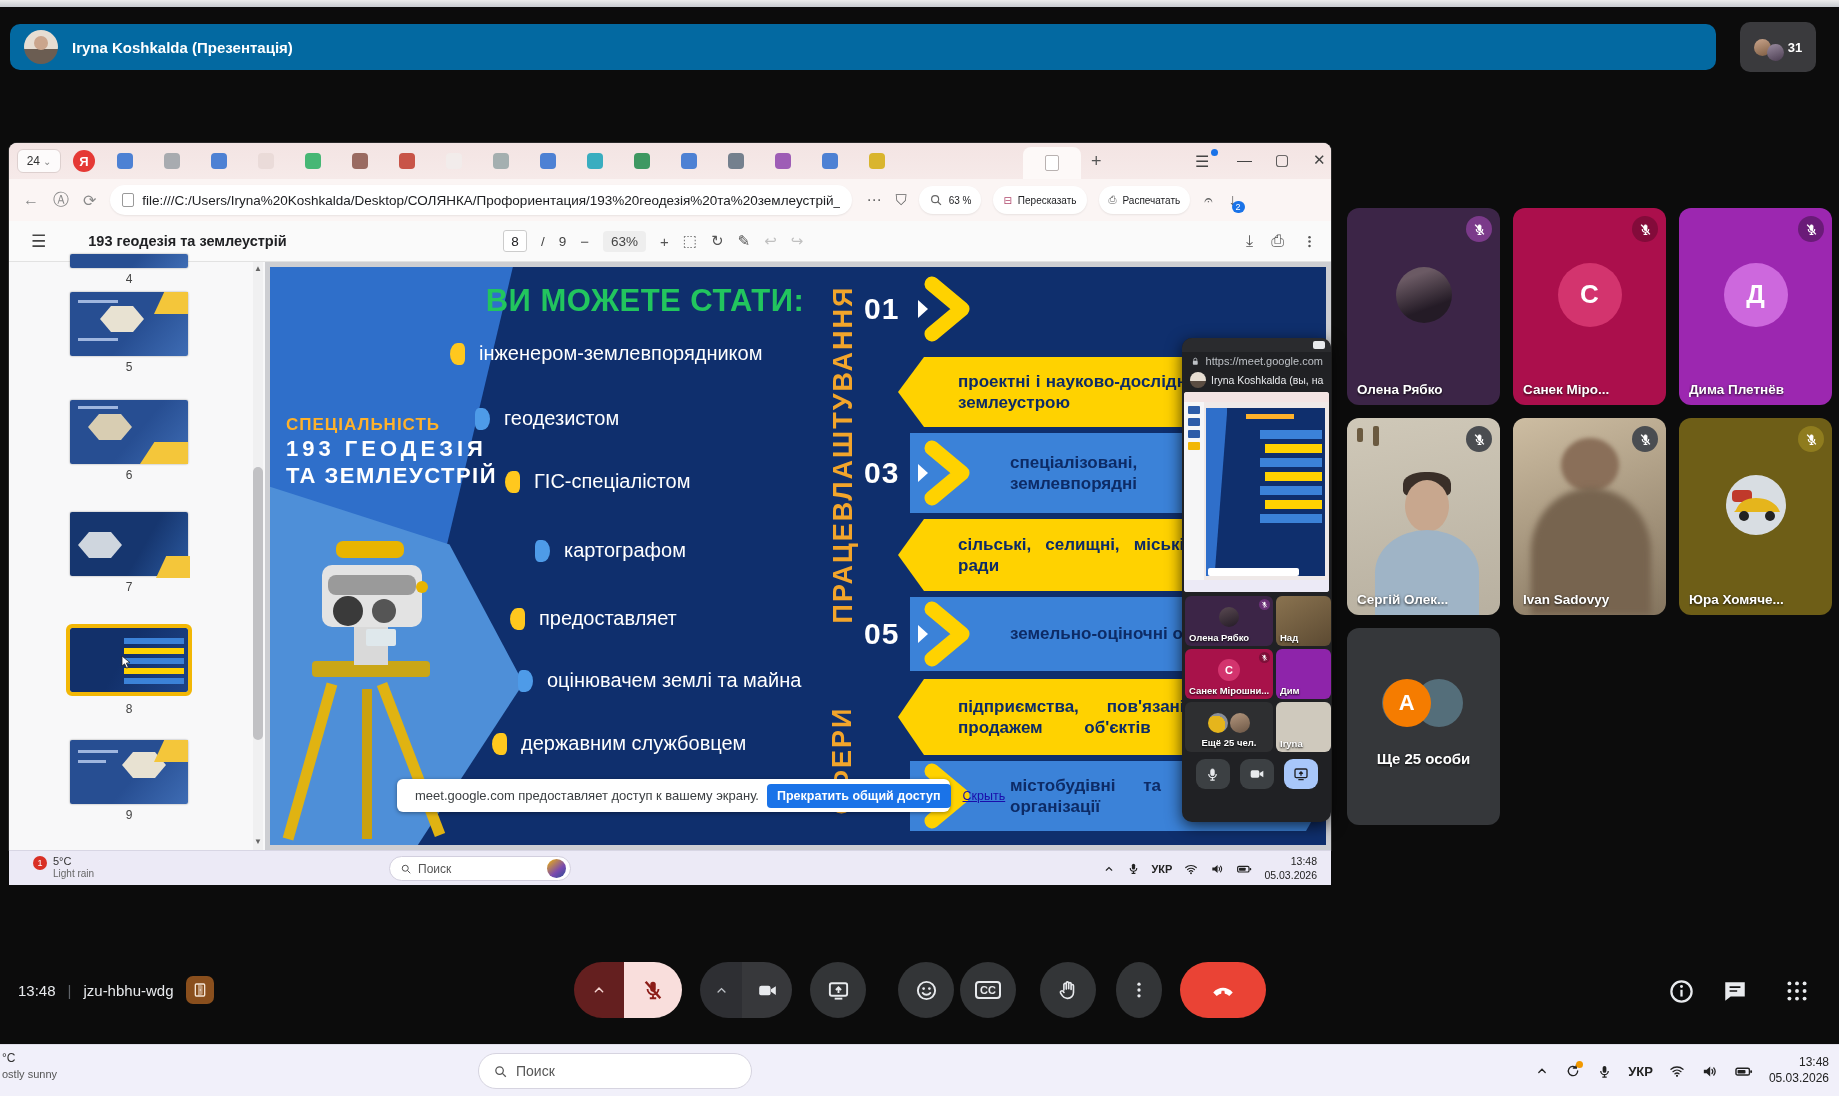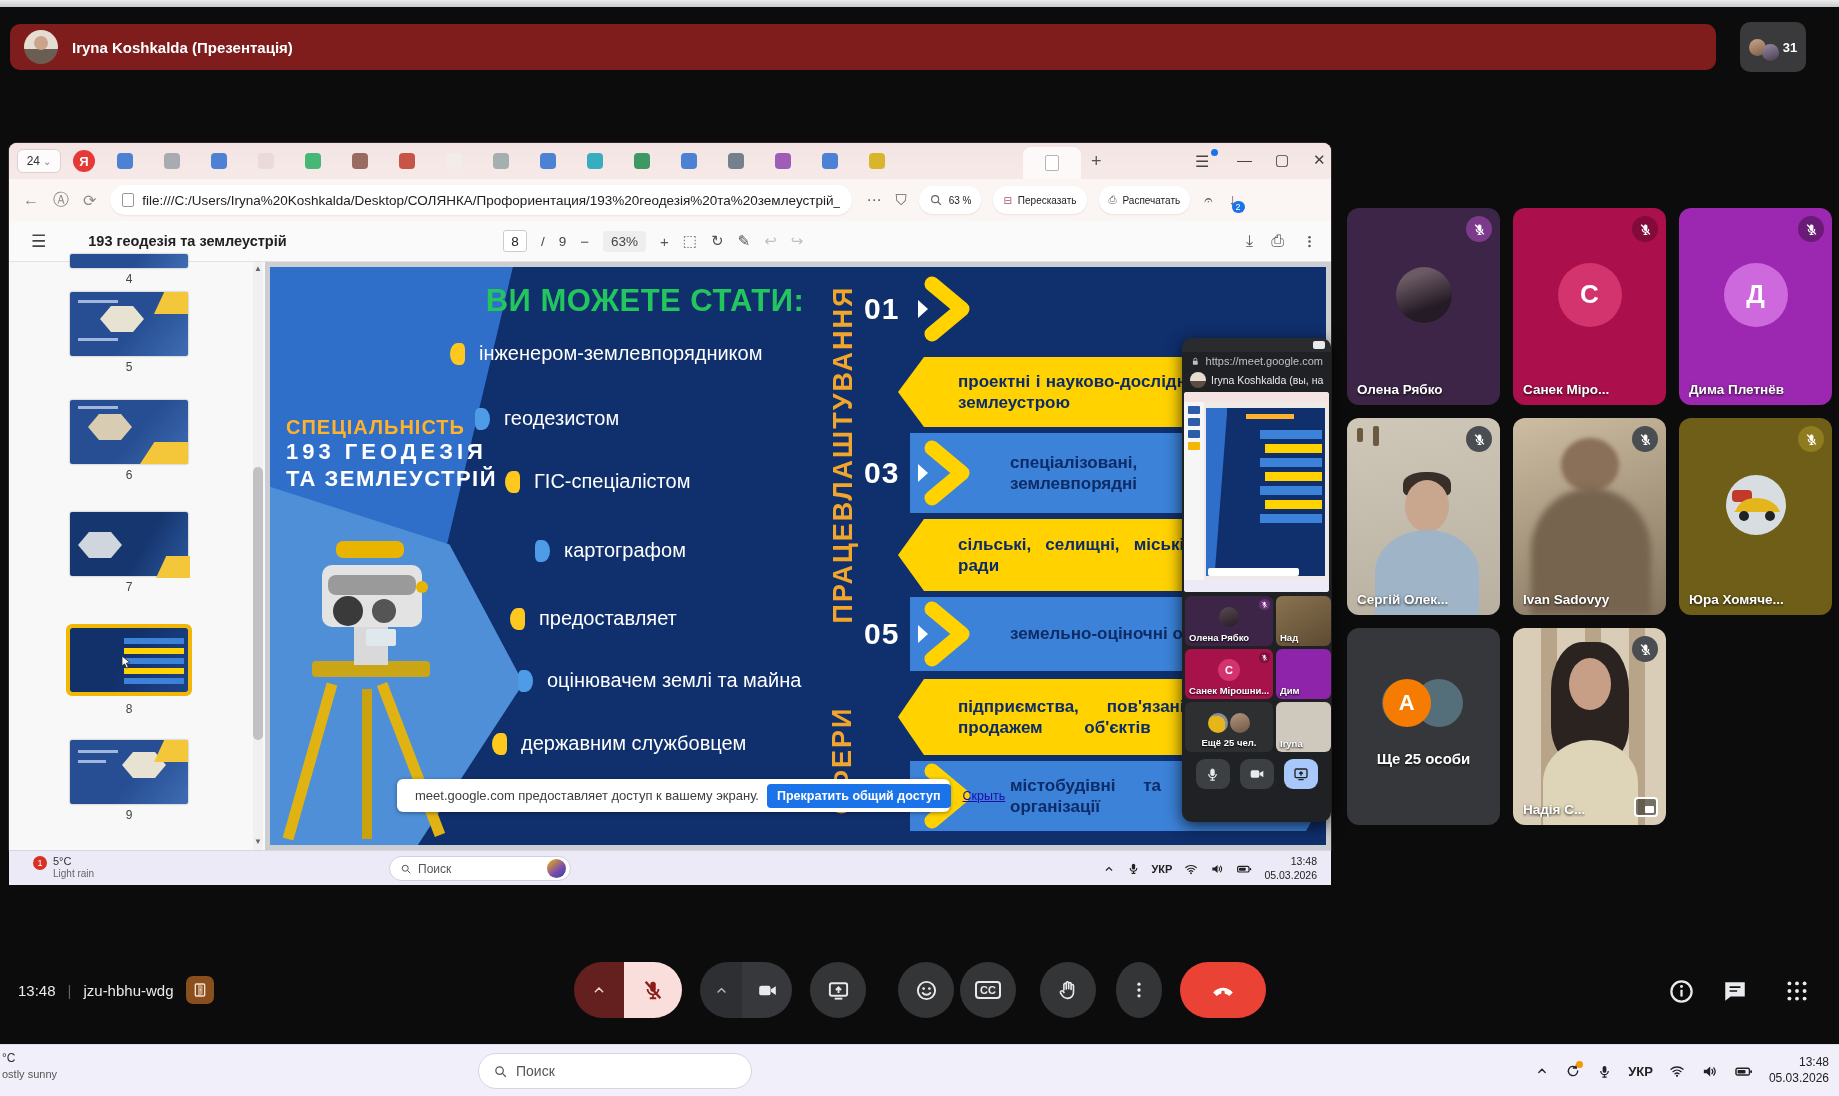--- a/index.html
+++ b/index.html
@@ -4,25 +4,25 @@
 <style>
 *{box-sizing:border-box;margin:0;padding:0}
 html,body{background:#000}
 #screen{position:relative;width:1839px;height:1096px;background:#0c0c0c;overflow:hidden;
   font-family:"Liberation Sans","DejaVu Sans",sans-serif;color:#e8eaed}
 .abs{position:absolute}
 svg{display:block}
 
 
 #top-strip{position:absolute;left:0;top:0;width:1839px;height:7px;background:linear-gradient(#ececec,#c7cbd0)}
-#presenter-pill{position:absolute;left:10px;top:24px;width:1706px;height:46px;background:#7f1d1d;border-radius:10px;display:flex;align-items:center;gap:14px;padding:0 14px}
+#presenter-pill{position:absolute;left:10px;top:24px;width:1706px;height:46px;background:#0369a1;border-radius:10px;display:flex;align-items:center;gap:14px;padding:0 14px}
 #presenter-pill .pav{width:34px;height:34px;border-radius:50%;background:linear-gradient(180deg,#e6ddd2 55%,#6b5d52 55%);position:relative;overflow:hidden}
 #presenter-pill .pav::before{content:"";position:absolute;left:10px;top:6px;width:14px;height:14px;border-radius:50%;background:#caa58c}
 #presenter-pill span{font-size:15px;font-weight:bold;color:#fff}
-#count-badge{position:absolute;left:1740px;top:22px;width:66px;height:50px;background:#3a3a3d;border-radius:10px;display:flex;align-items:center;justify-content:center;gap:4px}
+#count-badge{position:absolute;left:1740px;top:22px;width:76px;height:50px;background:#3a3a3d;border-radius:10px;display:flex;align-items:center;justify-content:center;gap:4px}
 #count-badge .c1,#count-badge .c2{width:17px;height:17px;border-radius:50%}
 #count-badge .c1{background:linear-gradient(160deg,#caa58c,#7d5c42)}
 #count-badge .c2{background:linear-gradient(160deg,#9a8ca0,#4a3c50);margin-left:-8px;margin-top:10px}
 #count-badge b{font-size:13px;color:#fff;font-weight:bold}
 
 
 #browser{position:absolute;left:9px;top:143px;width:1322px;height:707px;background:#fbf6f5;border-radius:8px 8px 0 0;overflow:hidden;box-shadow:0 0 0 1px #2a2a2a}
 #tabstrip{position:absolute;left:0;top:0;width:100%;height:36px;background:linear-gradient(#f3e4e3,#f6eae9);display:flex;align-items:center}
 #tabcount{margin-left:8px;width:44px;height:24px;background:#fdfbfb;border:1px solid #ddd0cf;border-radius:6px;display:flex;align-items:center;justify-content:center;gap:3px;font-size:12px;color:#333}
 #tabcount i{font-style:normal;color:#888;font-size:10px}
@@ -74,21 +74,21 @@
 
 #slide{position:absolute;left:261px;top:5px;width:1056px;height:578px;background:#0f2f6d;overflow:hidden}
 #slide .band{position:absolute;inset:0;background:#2f6fca;clip-path:polygon(0 0,23% 0,10% 100%,0 100%)}
 #slide .sky{position:absolute;inset:0;background:#4e8fd8;clip-path:polygon(0 38%,17% 48%,24% 72%,14% 100%,0 100%)}
 #sl-heading{position:absolute;left:200px;top:16px;width:350px;text-align:center;color:#22c55e;font-size:31px;font-weight:bold;letter-spacing:.5px}
 .become{position:absolute;display:flex;align-items:center;gap:14px;color:#fff;font-weight:normal;font-size:20px}
 .bullet{width:15px;height:22px}
 .bullet.y{background:#ffc81e;border-radius:50% 4px 4px 50%/50% 6px 6px 50%}
 .bullet.b{background:#4e9be8;border-radius:4px 50% 50% 4px/6px 50% 50% 6px}
 #spec{position:absolute;left:16px;top:148px;width:220px;line-height:1.22}
-#spec .s1{color:#ffb22a;font-size:20px;font-weight:bold;letter-spacing:1px}
+#spec .s1{color:#ffb22a;font-size:17px;font-weight:bold;letter-spacing:1px}
 #spec .s2{color:#fff;font-size:22px;font-weight:bold;letter-spacing:4px}
 #spec .s3{color:#fff;font-size:22px;font-weight:bold;letter-spacing:1.5px}
 .vert{position:absolute;color:#f2a52b;font-weight:bold;font-size:27px;letter-spacing:2px;text-align:center;transform:rotate(-90deg)}
 #vert-top{left:388px;top:172px;width:370px}
 #vert-bot{left:490px;top:478px;width:165px}
 #banners{position:absolute;left:628px;top:0;width:428px;height:578px}
 .banner{position:absolute;display:flex;align-items:center;color:#0d2b66;font-weight:bold;font-size:17px;line-height:1.25}
 .banner.blue{left:12px;width:416px;background:#3b82d8;clip-path:polygon(0 0,calc(100% - 20px) 0,100% 50%,calc(100% - 20px) 100%,0 100%)}
 .banner.yellow{left:0;width:428px;background:#ffd200;clip-path:polygon(0 50%,26px 0,100% 0,100% 100%,26px 100%)}
 .banner.blue p{padding:0 34px 0 100px;width:100%}
@@ -772,32 +772,20 @@
       <div class="name">Юра Хомяче...</div>
     </div>
 
     <div class="tile" style="background:#35373a">
       <div class="avcircle" style="width:46px;height:46px;left:38%;top:38%;background:#546e7a;font-size:22px;z-index:1">D</div>
       <div class="avcircle" style="width:48px;height:48px;left:60%;top:38%;background:#546e7a;font-size:22px"></div>
       <div class="avcircle" style="width:48px;height:48px;left:39%;top:38%;background:#f57c00;font-size:22px;z-index:2">A</div>
       <div class="name" style="left:50%;transform:translateX(-50%);bottom:58px;font-size:15px">Ще 25 особи</div>
     </div>
 
-    <div class="tile" style="background:repeating-linear-gradient(90deg,#d9cdb8 0 28px,#b8a488 28px 44px)">
-      <div class="head" style="left:38px;top:14px;width:78px;height:120px;background:#2b2320;border-radius:40% 40% 30% 30%"></div>
-      <div class="head" style="left:56px;top:30px;width:42px;height:52px;background:#c79f86"></div>
-      <div class="torso" style="left:30px;top:112px;width:95px;height:85px;background:#ded5b8"></div>
-      <div class="mutebadge" style="background:#4a4d51">
-          <svg width="13" height="13" viewBox="0 0 24 24">
-            <use href="#i-micoff" fill="#fff" stroke="#fff"></use>
-          </svg>
-        </div>
-      <div class="pipbtn"></div>
-      <div class="name">Надія С...</div>
-    </div>
   </div>
 
   <div id="meetbar">
     <div id="mb-left">
       <span>13:48</span>
       <span class="sep">|</span>
       <span>jzu-hbhu-wdg</span>
       <span class="door">
           <svg width="16" height="16" viewBox="0 0 24 24">
             <use href="#i-door"></use>

